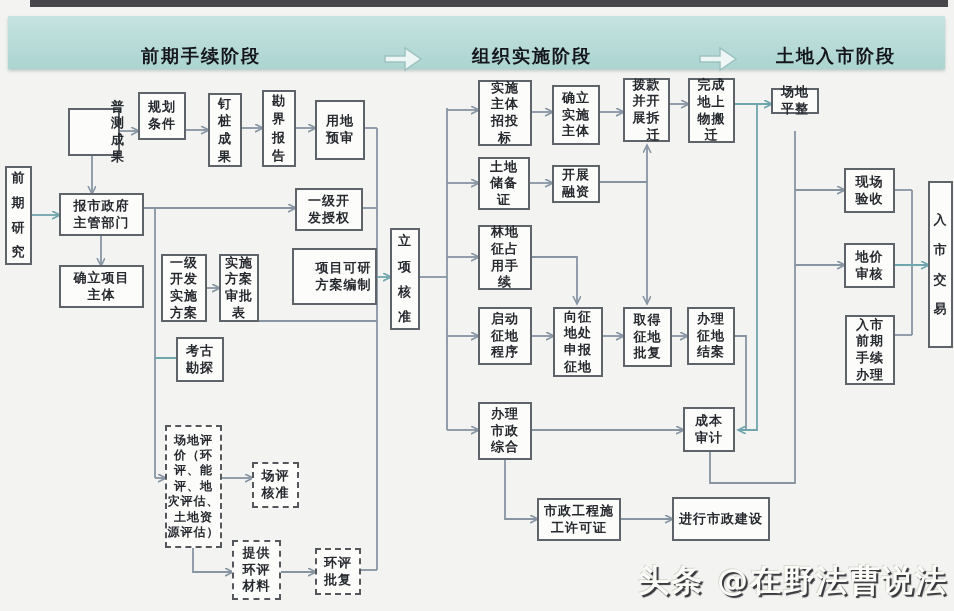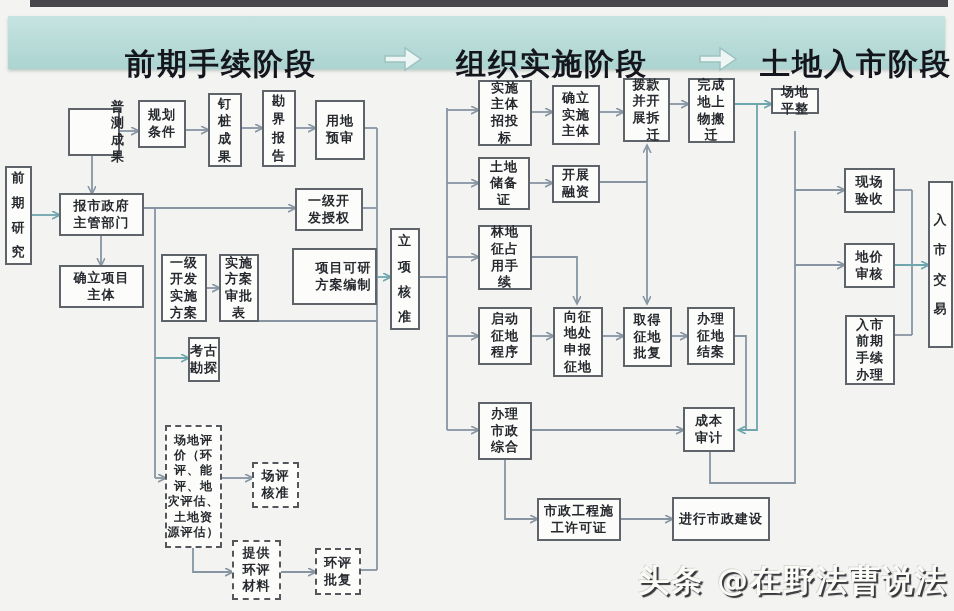--- a/index.html
+++ b/index.html
@@ -9,21 +9,21 @@
     font-family:"DejaVu Sans","Liberation Sans",sans-serif;
   }
   .top-bar{position:absolute;left:30px;top:0;width:918px;height:7px;background:#47474b;}
   .band{
     position:absolute;left:8px;top:16px;width:937px;height:53px;
     background:linear-gradient(#c6e3e1,#abd4d1);
     box-shadow:0 2px 3px rgba(90,120,118,.35);
   }
   .stage-title{
     position:absolute;top:28px;transform:translateX(-50%);
-    font-size:30px;font-weight:bold;color:#14151d;letter-spacing:2px;white-space:nowrap;margin-left:20px;
+    font-size:18px;font-weight:bold;color:#14151d;letter-spacing:2px;white-space:nowrap;
   }
   .band-arrow{position:absolute;top:29px;width:40px;height:28px;}
   #canvas{position:absolute;left:0;top:0;width:954px;height:611px;}
   #edges{position:absolute;left:0;top:0;z-index:1;}
   .node{
     position:absolute;z-index:2;box-sizing:border-box;
     background:#fcfcfa;border:2px solid #5f646a;
     display:flex;align-items:center;justify-content:center;text-align:center;
     color:#26292e;font-weight:700;font-size:13px;line-height:1.28;letter-spacing:1px;
   }
@@ -118,21 +118,21 @@
 <div class="node" style="left: 5px; top: 166px; width: 27px; height: 99px; line-height: 1.9;">
       <span>前
 期
 研
 究</span>
     </div>
     <div class="node" style="left: 68px; top: 108px; width: 48px; height: 48px; padding-left: 48px;">
       <span>普测
 成果</span>
     </div>
-    <div class="node" style="left: 138px; top: 100px; width: 48px; height: 48px; font-family: Liberation Serif, serif;">
+    <div class="node" style="left: 138px; top: 92px; width: 48px; height: 48px; font-family: Liberation Serif, serif;">
       <span>规划
 条件</span>
     </div>
     <div class="node" style="left: 208px; top: 93px; width: 34px; height: 74px; line-height: 1.35;">
       <span>钉
 桩
 成
 果</span>
     </div>
     <div class="node" style="left: 262px; top: 90px; width: 34px; height: 77px; line-height: 1.4;">
@@ -166,21 +166,21 @@
 表</span>
     </div>
     <div class="node" style="left: 295px; top: 188px; width: 68px; height: 43px;">
       <span>一级开
 发授权</span>
     </div>
     <div class="node" style="left: 292px; top: 248px; width: 85px; height: 57px; padding-left: 18px;">
       <span>项目可研
 方案编制</span>
     </div>
-    <div class="node" style="left: 188px; top: 337px; width: 32px; height: 45px;">
+    <div class="node" style="left: 176px; top: 337px; width: 48px; height: 45px;">
       <span>考古
 勘探</span>
     </div>
     <div class="node" style="left: 390px; top: 228px; width: 30px; height: 102px; line-height: 1.95;">
       <span>立
 项
 核
 准</span>
     </div>
     <div class="node dashed" style="left: 165px; top: 425px; width: 57px; height: 123px; font-size: 12px;">

